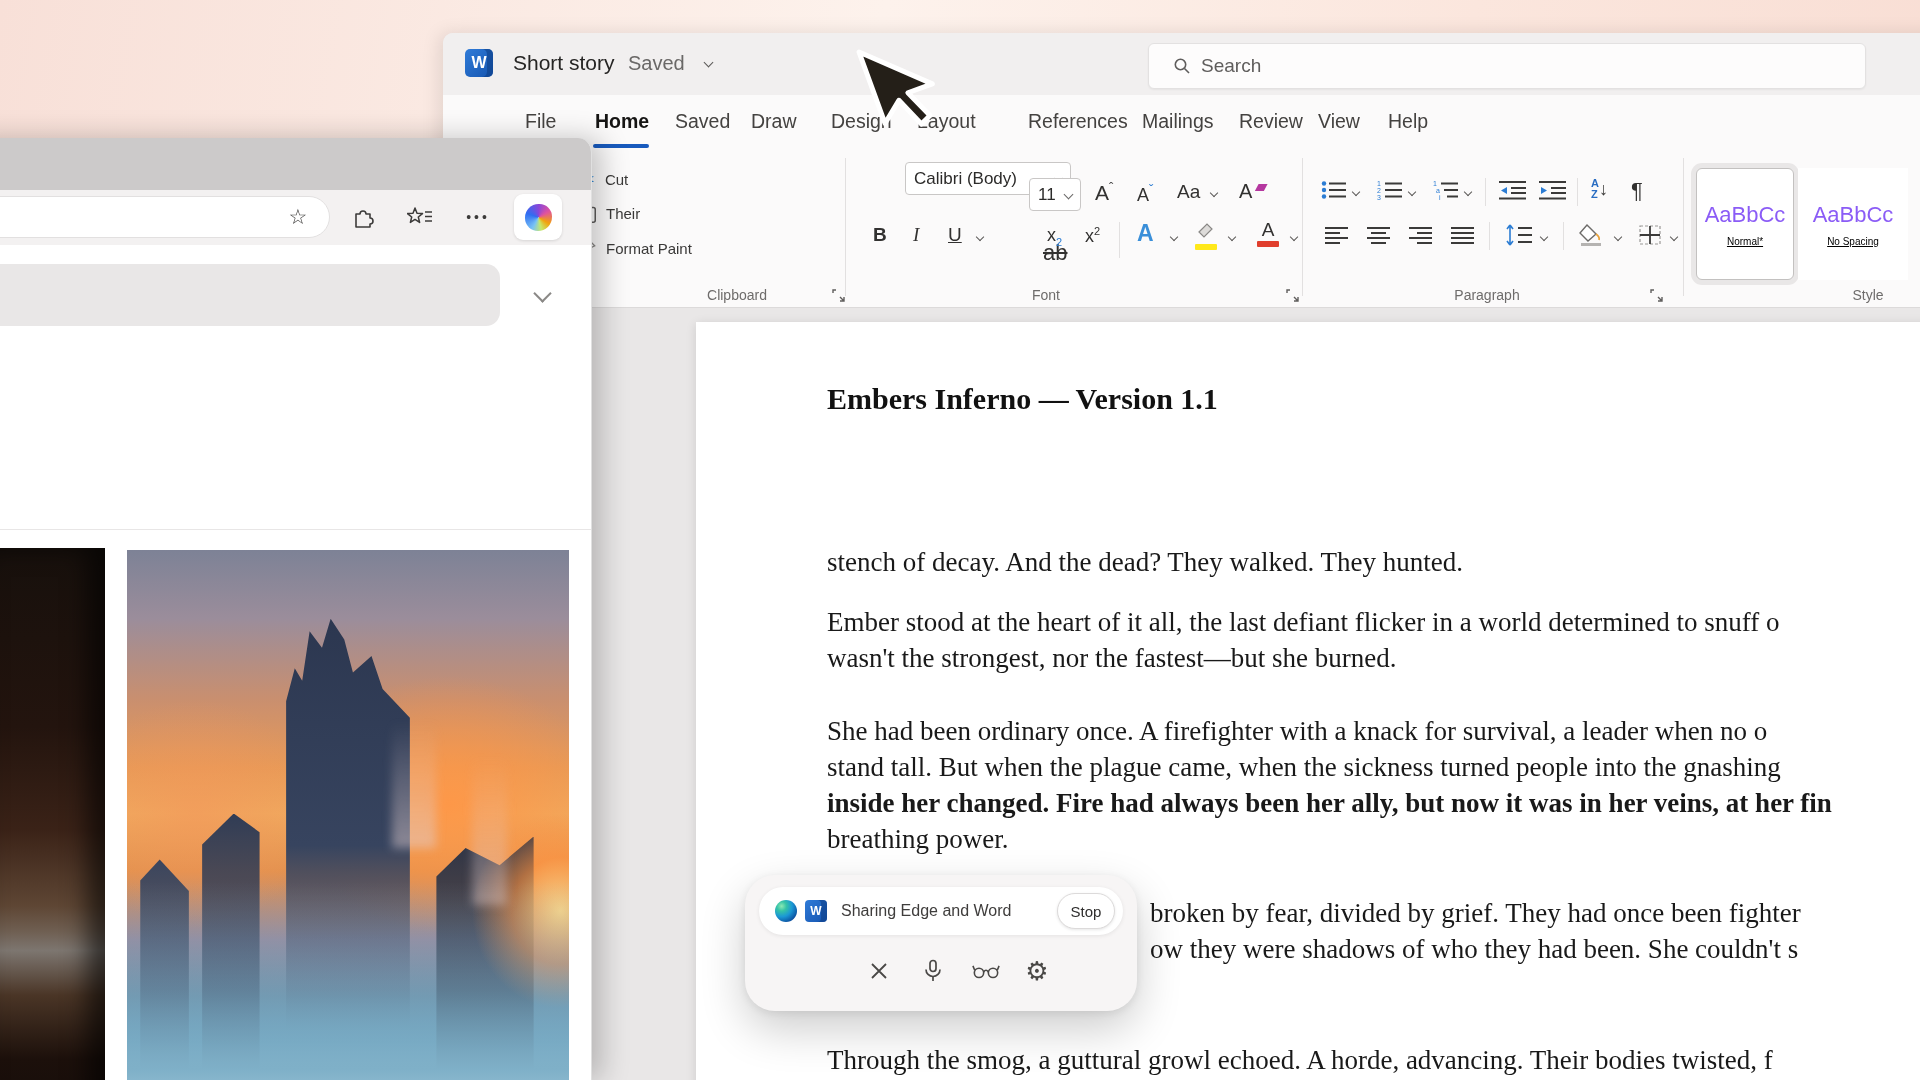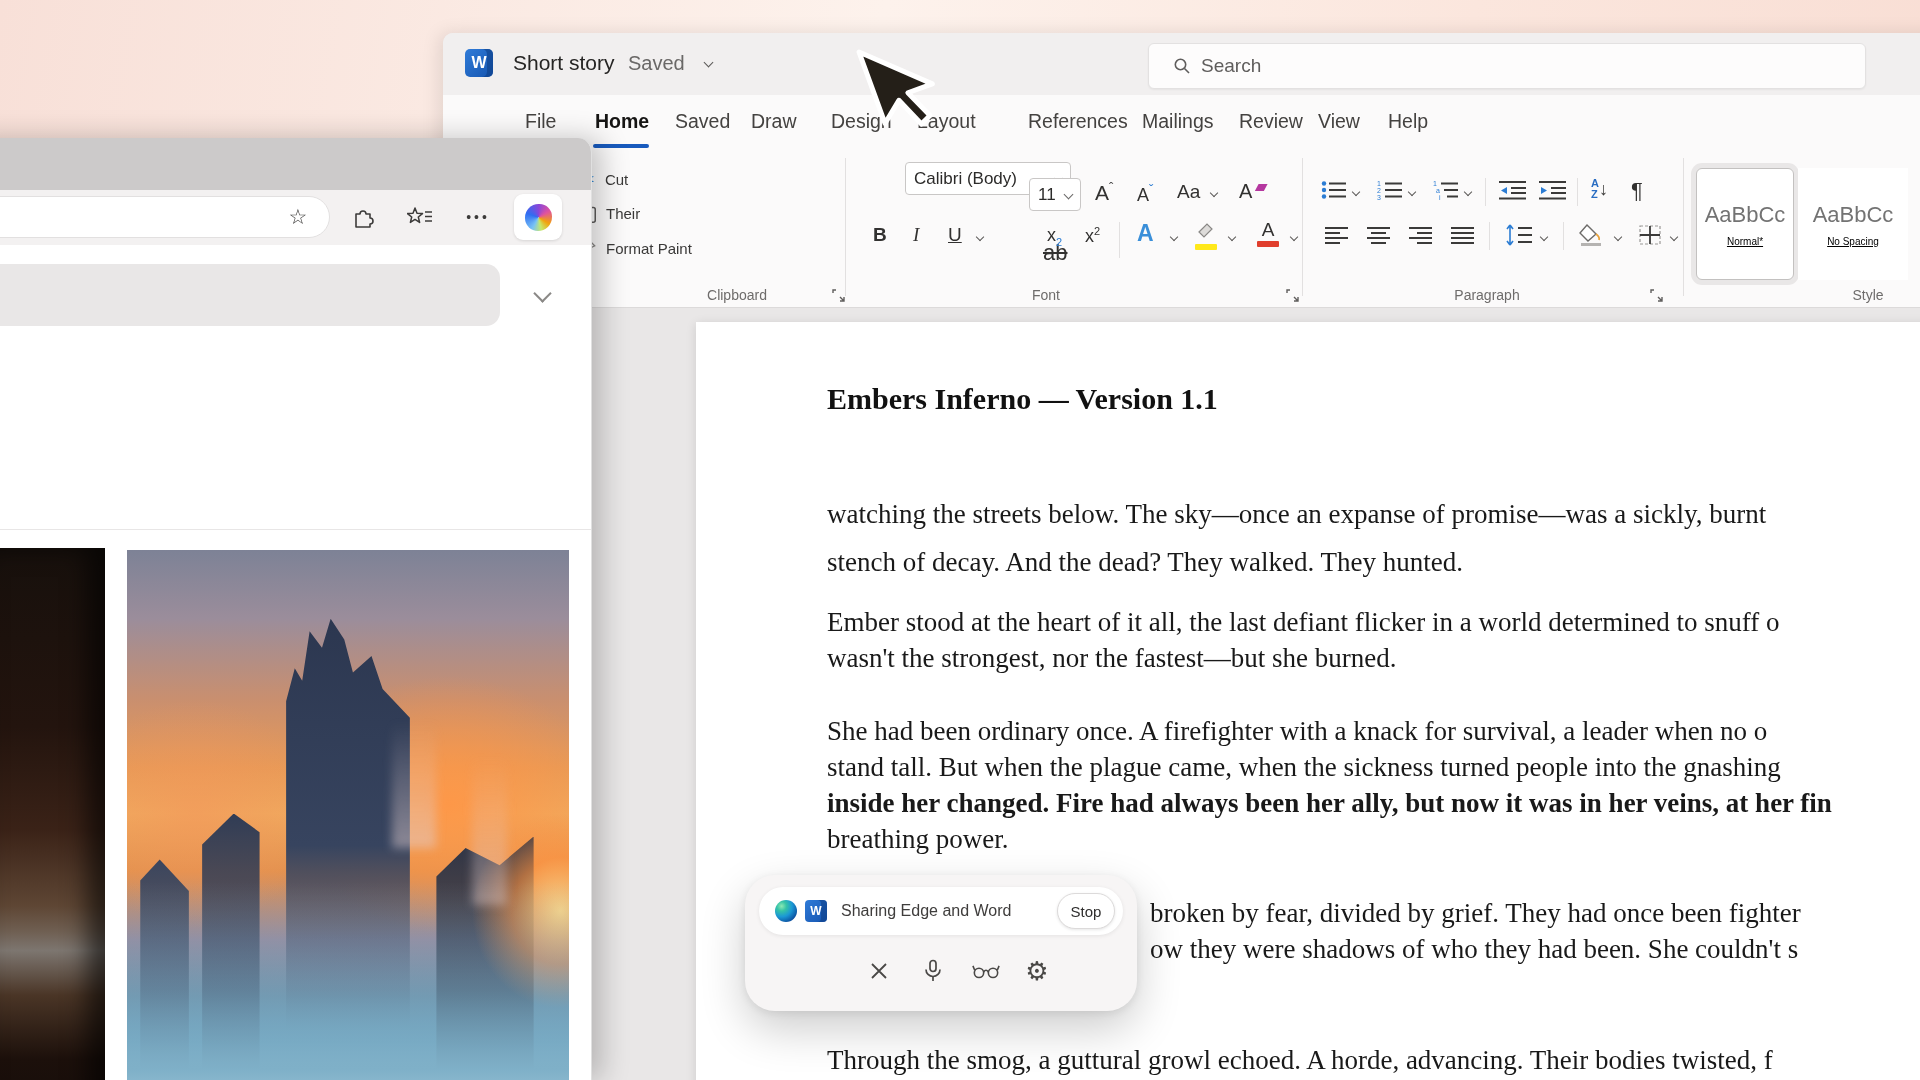--- a/index.html
+++ b/index.html
@@ -44,21 +44,21 @@
   
   #ribbon { position:absolute; left:0; top:117px; width:100%; height:158px; background:#fbfafa; border-bottom:1px solid #dcdada; }
   .vsep { position:absolute; top:8px; width:1px; height:138px; background:#e2e0e0; }
   .grp-label { position:absolute; top:137px; font-size:14px; color:#6e6c6b; text-align:center; }
   .launcher { position:absolute; top:139px; width:13px; height:13px; }
   .rlabel { font-size:15px; color:#3a3938; }
   .combo { position:absolute; height:33px; background:#fff; border:1px solid #c9c7c6; border-radius:4px; display:flex; align-items:center; justify-content:space-between; padding:0 8px; font-size:17px; color:#2c2b2a; }
   .fbtn { position:absolute; font-size:19px; color:#323130; }
   .minichv { position:absolute; width:6px; height:6px; border-right:1.4px solid #5b5957; border-bottom:1.4px solid #5b5957; transform:rotate(45deg); }
   .stylecard { position:absolute; top:18px; width:98px; height:112px; display:flex; flex-direction:column; align-items:center; justify-content:center; gap:8px; background:#fff; }
-  .stylecard .prev { font-size:22px; color:#737373; }
+  .stylecard .prev { font-size:22px; color:#8b5cf6; }
   .stylecard .sname { font-size:10px; color:#000000;text-decoration:underline; }
   .stylecard.sel { border:1.5px solid #c3c1c0; border-radius:6px; box-shadow:0 0 0 5px #e9e7e7; }
 
   
   #doc-area { position:absolute; left:0; top:275px; width:100%; height:772px; background:#e9e7e7; }
   #doc-page { position:absolute; left:253px; top:14px; width:1260px; height:790px; background:#fff; box-shadow:0 2px 10px rgba(0,0,0,.12); }
   .dline { position:absolute; left:131px; white-space:nowrap; font-family:"Liberation Serif", serif; font-size:27px; color:#191919; line-height:36px; }
   #doc-heading { position:absolute; left:131px; top:60px; white-space:nowrap; font-family:"Liberation Serif", serif; font-weight:bold; font-size:30px; color:#111; }
 
   
@@ -338,21 +338,20 @@
         <div class="prev">AaBbCc</div>
         <div class="sname">No Spacing</div>
       </div>
       <div class="grp-label" style="left:1375px; width:100px;">Style</div>
     </div>
   </div>
 
   <div id="doc-area">
     <div id="doc-page">
       <div id="doc-heading">Embers Inferno — Version 1.1</div>
-      <div class="dline" style="top:174px;">watching the streets below. The sky—once an expanse of promise—was a sickly, burnt</div>
       <div class="dline" style="top:222px;">stench of decay. And the dead? They walked. They hunted.</div>
       <div class="dline" style="top:282px;">Ember stood at the heart of it all, the last defiant flicker in a world determined to snuff o</div>
       <div class="dline" style="top:318px;">wasn't the strongest, nor the fastest—but she burned.</div>
       <div class="dline" style="top:391px;">She had been ordinary once. A firefighter with a knack for survival, a leader when no o</div>
       <div class="dline" style="top:427px;">stand tall. But when the plague came, when the sickness turned people into the gnashing</div>
       <div class="dline" style="top:463px;font-weight:bold;">inside her changed. Fire had always been her ally, but now it was in her veins, at her fin</div>
       <div class="dline" style="top:499px;">breathing power.</div>
       <div class="dline" style="top:573px; left:454px;">broken by fear, divided by grief. They had once been fighter</div>
       <div class="dline" style="top:609px; left:454px;">ow they were shadows of who they had been. She couldn't s</div>
       <div class="dline" style="top:720px;">Through the smog, a guttural growl echoed. A horde, advancing. Their bodies twisted, f</div>

